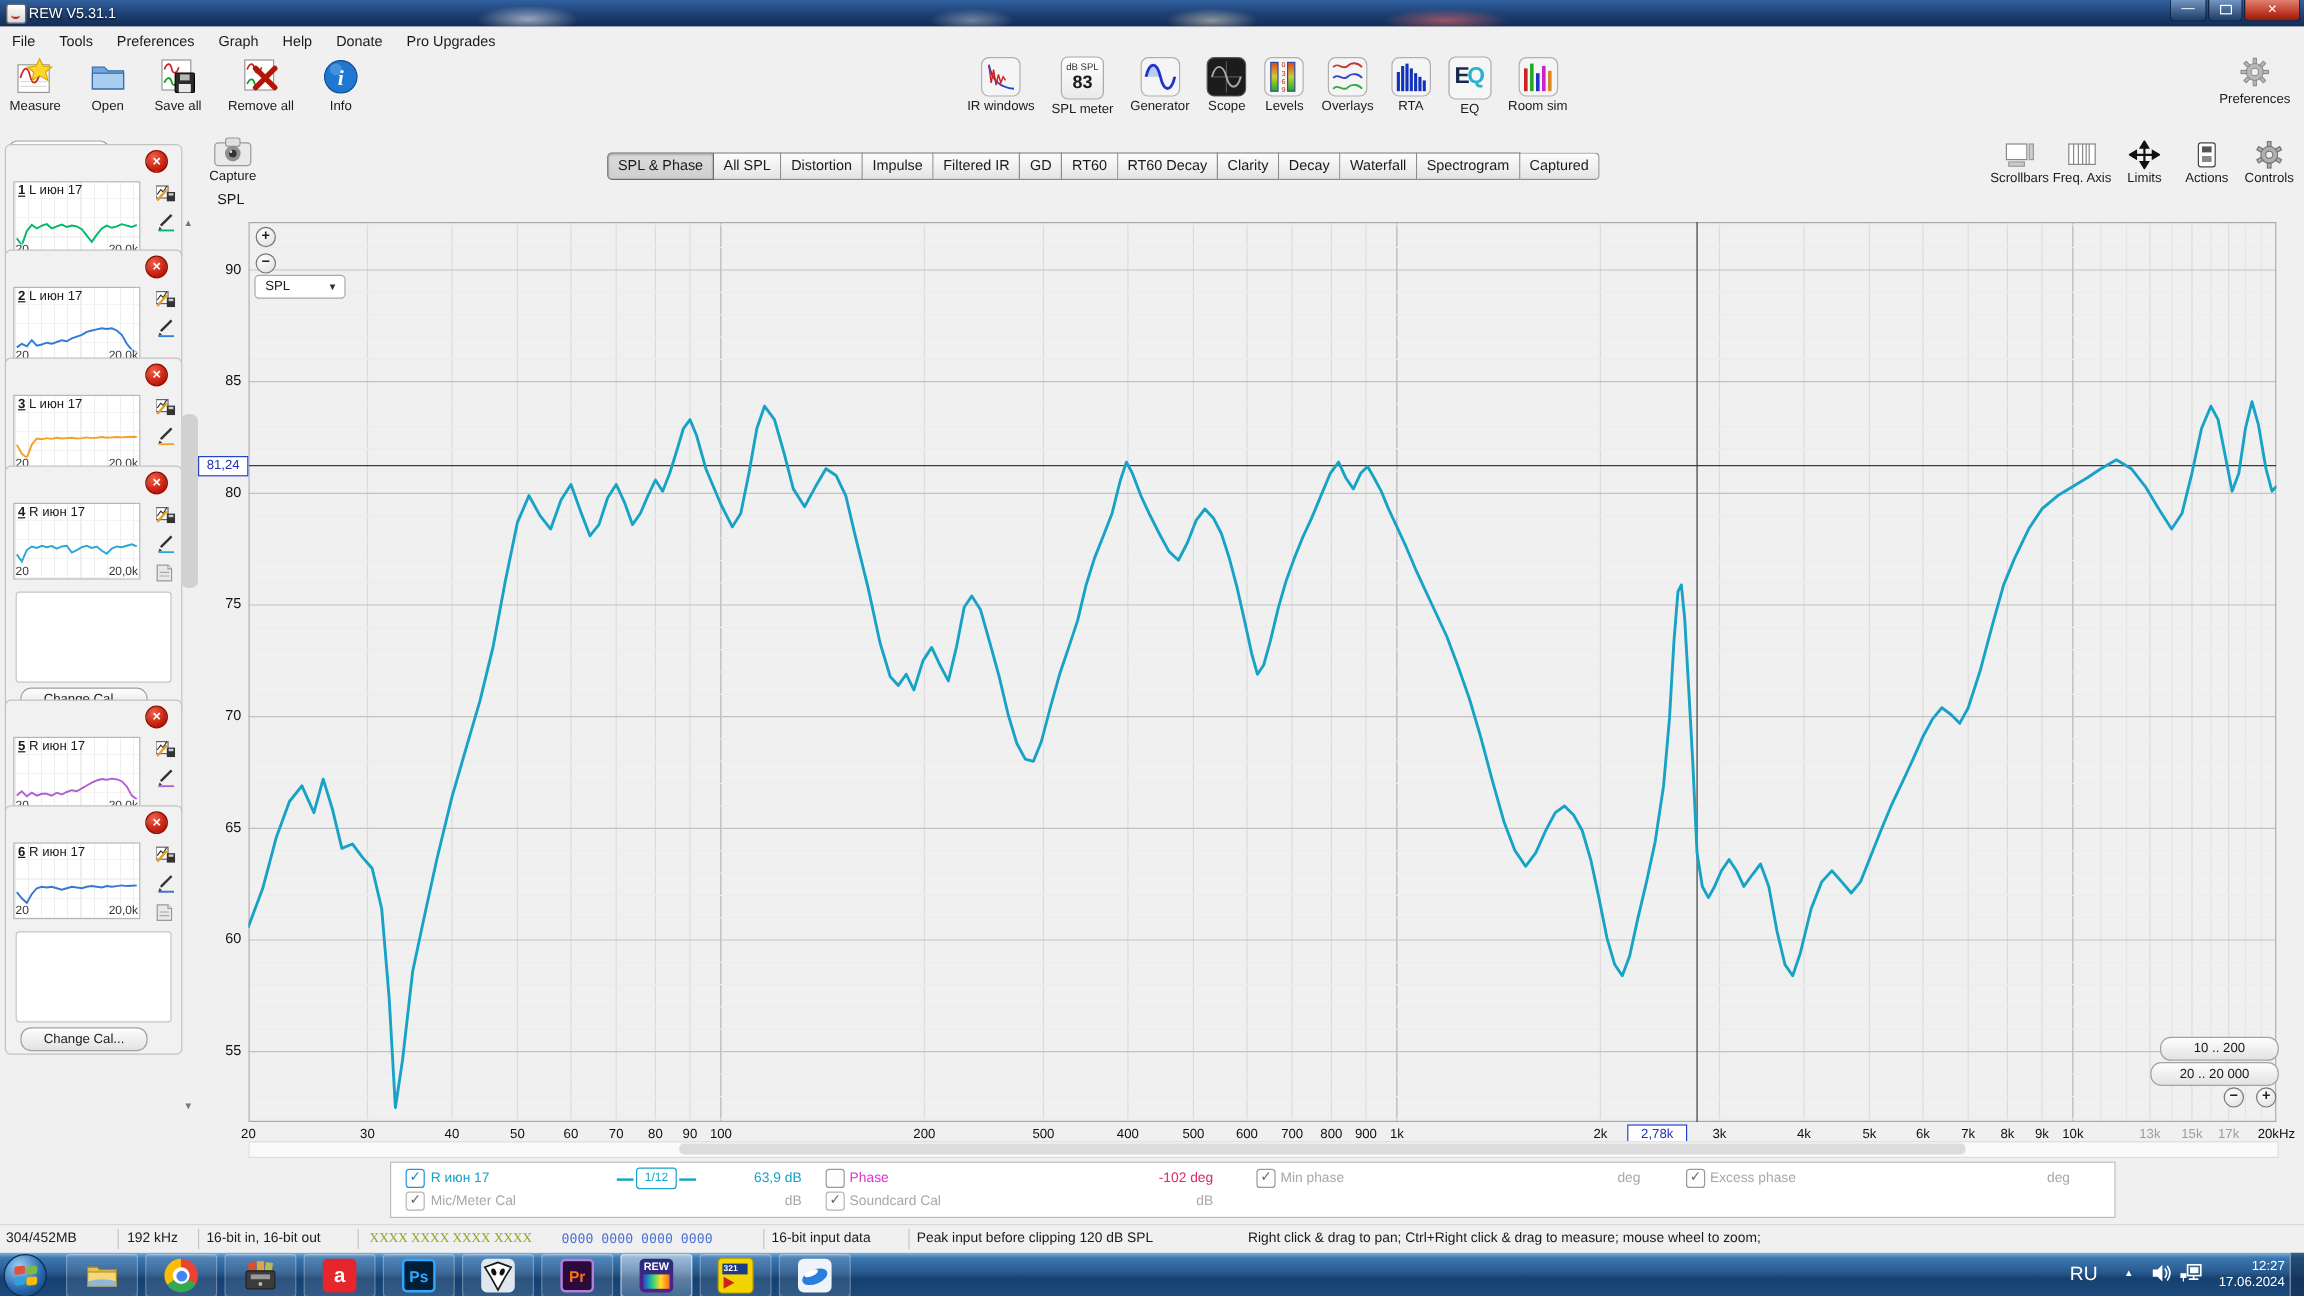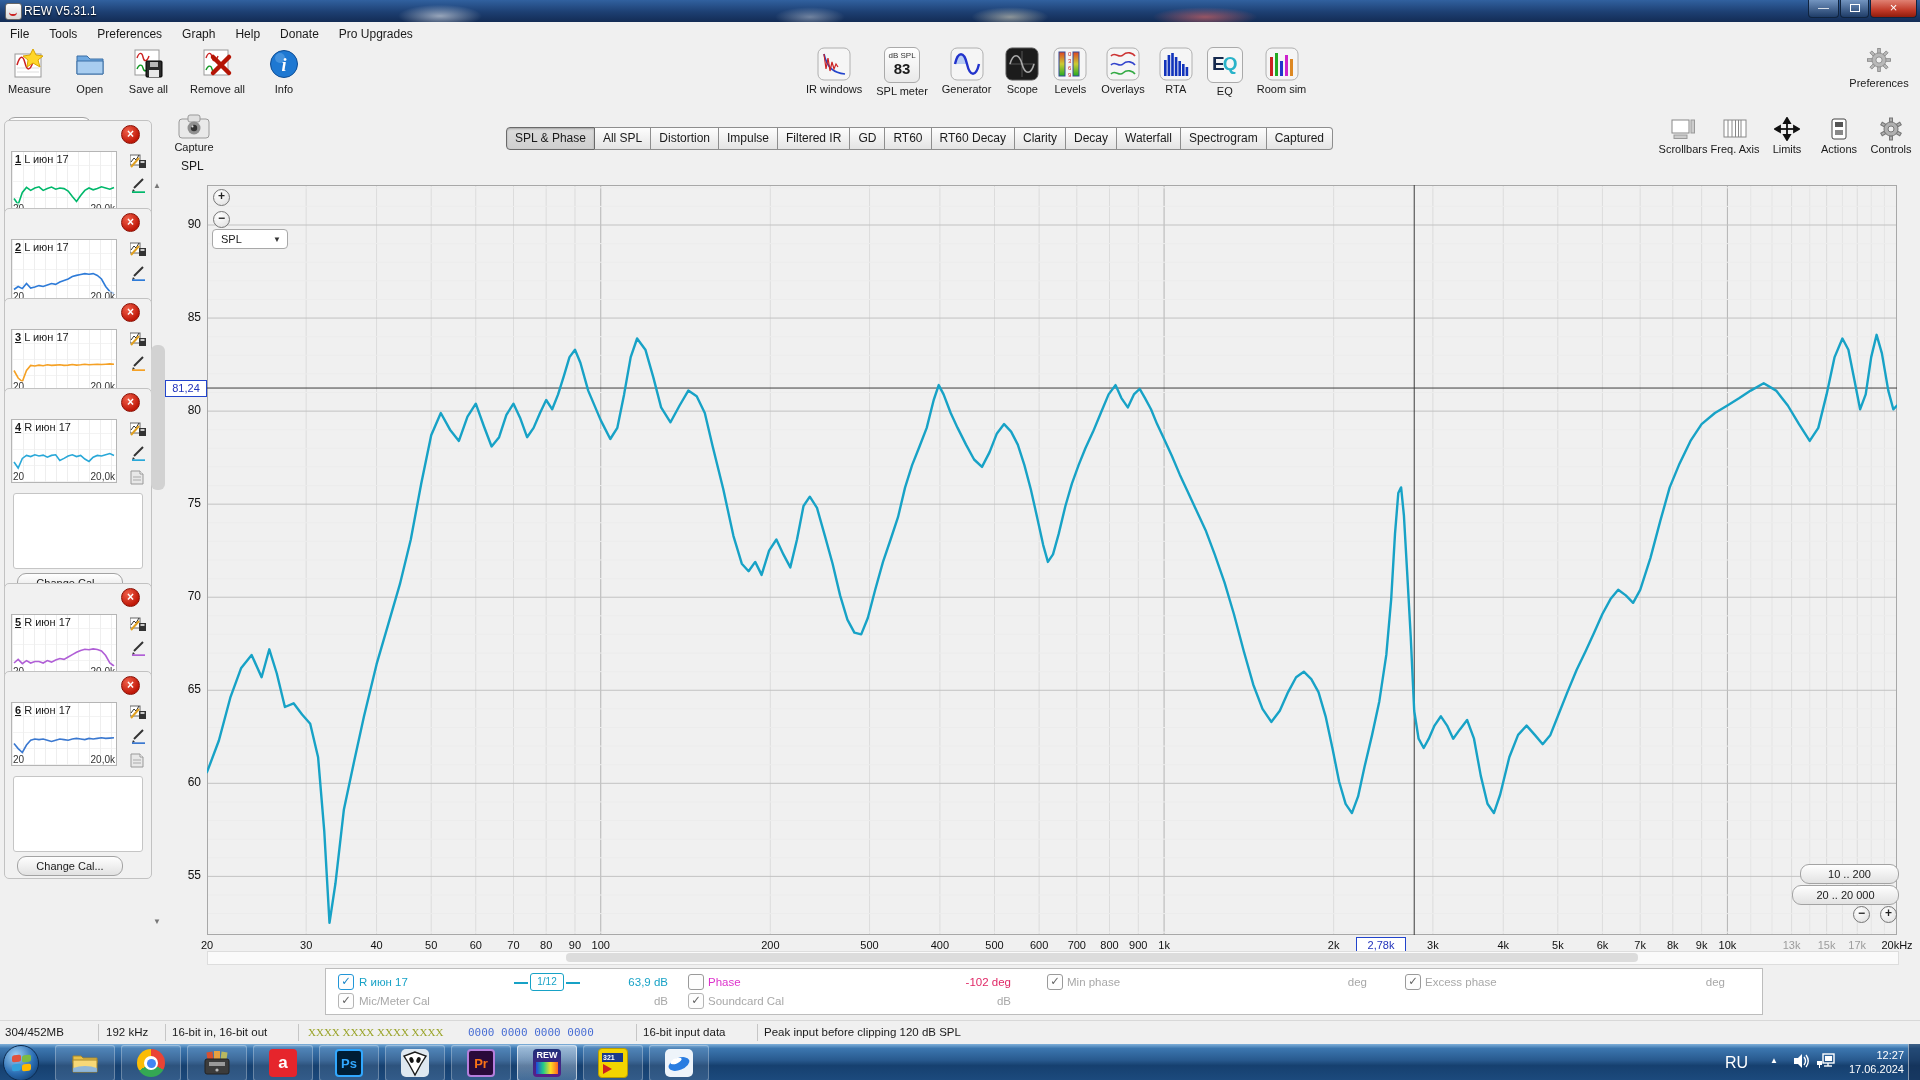--- a/index.html
+++ b/index.html
@@ -729,20 +729,21 @@
     <span style="left:106px">192 kHz</span>
     <i class="sep" style="left:165px"></i>
     <span style="left:172px">16-bit in, 16-bit out</span>
     <i class="sep" style="left:298px"></i>
     <span style="left:308px;color:#9aa42a;font-family:Liberation Serif, serif;font-size:11px">XXXX XXXX XXXX XXXX</span>
     <span style="left:468px;color:#4a6fd4;font-family:'DejaVu Sans Mono',monospace;font-size:11px"> 0000 0000 0000 0000</span>
     <i class="sep" style="left:636px"></i>
     <span style="left:643px">16-bit input data</span>
     <i class="sep" style="left:757px"></i>
     <span style="left:764px">Peak input before clipping 120 dB SPL</span>
+    <span style="left:1040px">Right click &amp; drag to pan; Ctrl+Right click &amp; drag to measure; mouse wheel to zoom;</span>
   </div>
 
   <div id="taskbar">
     <div class="orb">
       <i style="left:8px;top:9px;background:#e1523d;transform:skewY(-6deg)"></i>
       <i style="left:18px;top:9px;background:#7cbb42;transform:skewY(-6deg)"></i>
       <i style="left:8px;top:18px;background:#32a0da;transform:skewY(-6deg)"></i>
       <i style="left:18px;top:18px;background:#ffb900;transform:skewY(-6deg)"></i>
     </div>
     <div class="tapps" id="tapps">

